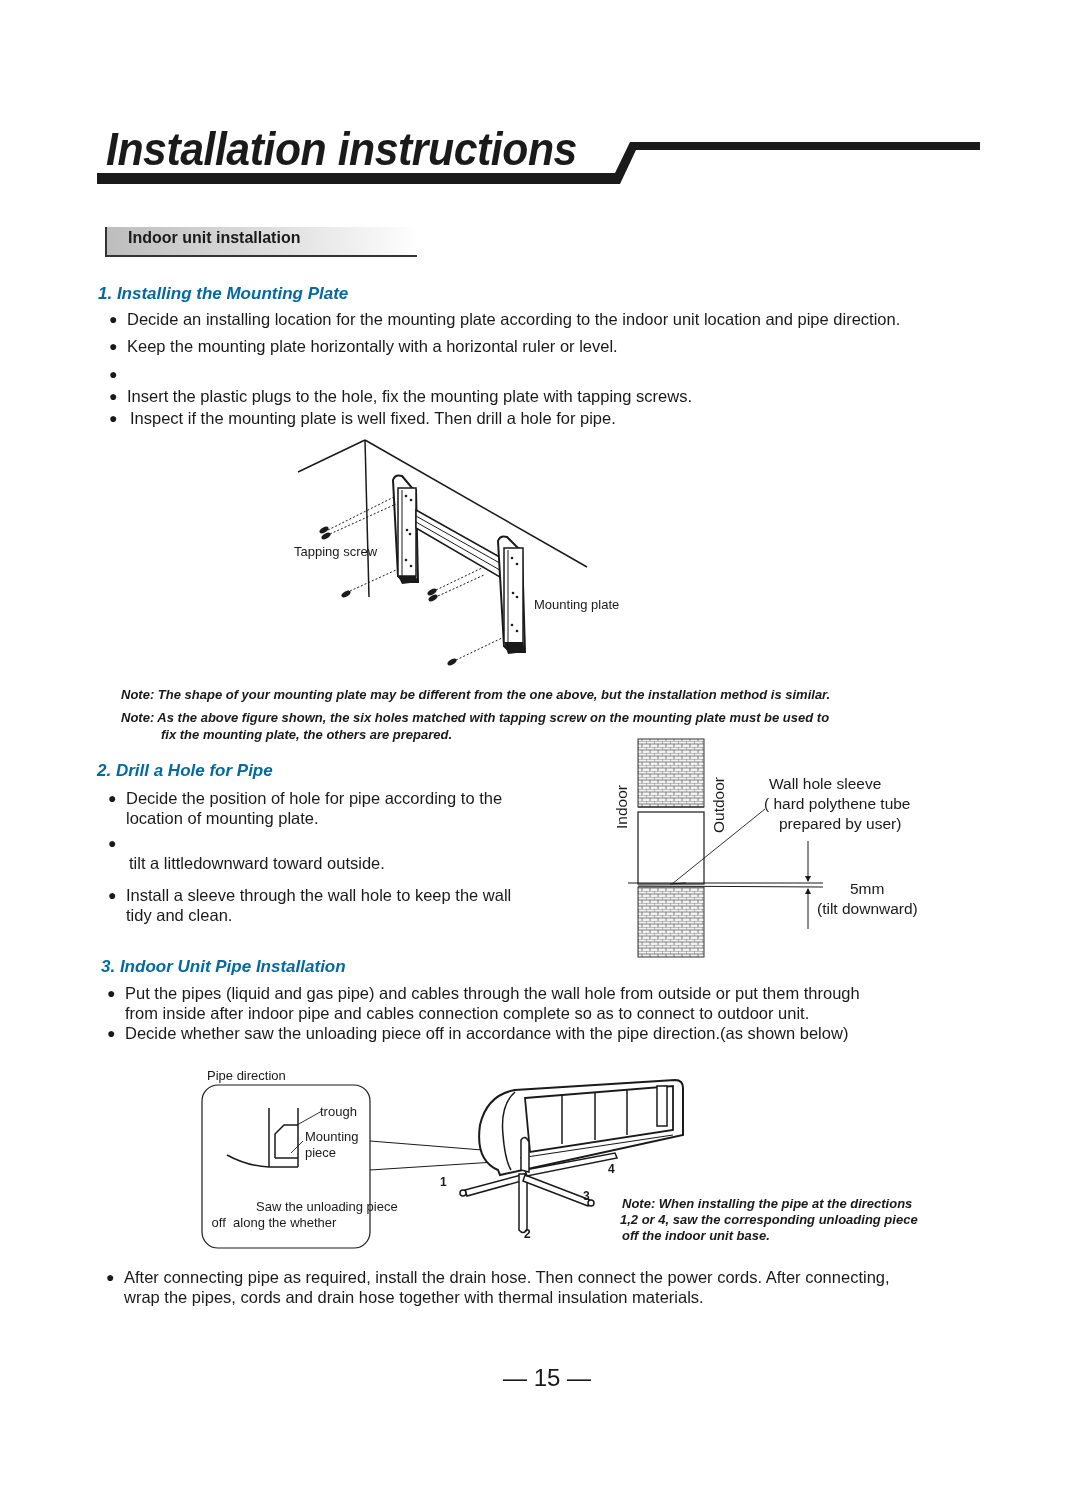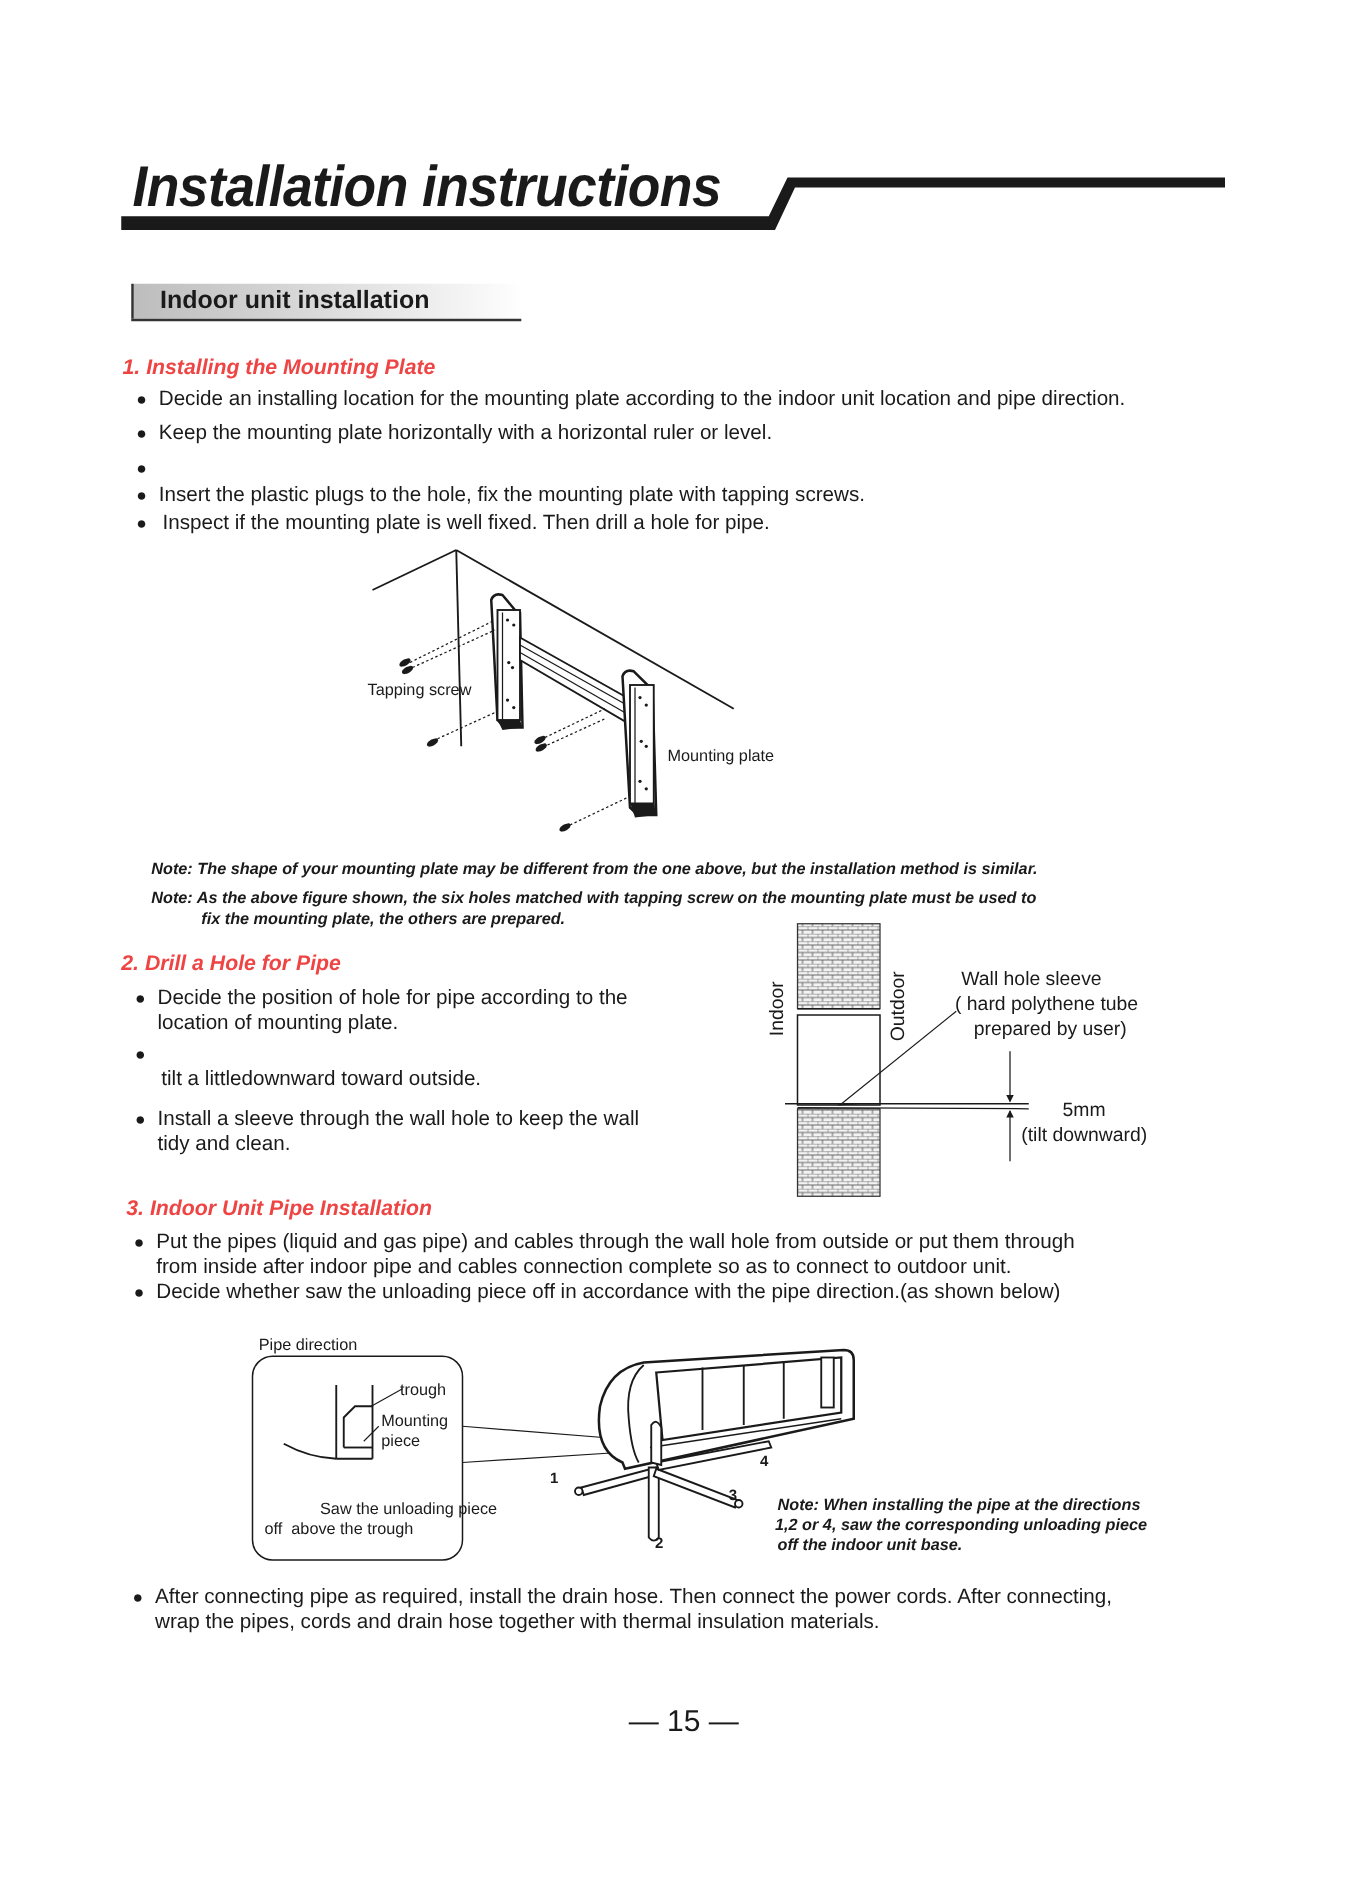--- a/index.html
+++ b/index.html
@@ -10,23 +10,23 @@
   
   .title { left:106px; top:122px; font-size:46px; font-weight:bold; font-style:italic;
            letter-spacing:-0.5px; color:#1a1a1a; white-space:nowrap; transform:scaleX(0.93); transform-origin:left top; }
   .title-bar { left:0; top:0; width:1083px; height:200px; pointer-events:none; }
 
   
   .section-box { left:105px; top:227px; width:312px; height:28px;
                  background:linear-gradient(to right, #bdbdbd 0%, #d9d9d9 45%, #f4f4f4 85%, #ffffff 100%);
                  border-left:2px solid #333; }
   .section-box-line { left:105px; top:255px; width:312px; height:2px; background:#333; }
-  .section-title { left:128px; top:229px; font-size:20px; font-weight:bold; color:#1a1a1a; white-space:nowrap; }
-
-  .h2 { font-size:17px; font-weight:bold; font-style:italic; white-space:nowrap; color:#ef4444; }
+  .section-title { left:128px; top:229px; font-size:16px; font-weight:bold; color:#1a1a1a; white-space:nowrap; }
+
+  .h2 { font-size:17px; font-weight:bold; font-style:italic; white-space:nowrap; color:#0369a1; }
   .b { position:absolute; font-size:16.5px; line-height:20px; white-space:nowrap; }
   .b .dot { position:absolute; left:-18px; top:0; font-size:14px; }
   .note { font-size:13px; font-weight:bold; font-style:italic; white-space:nowrap; line-height:17px; }
   .lbl { font-size:13px; white-space:nowrap; }
   .lbl15 { font-size:15.5px; white-space:nowrap; line-height:20px; }
   .num { font-size:12px; font-weight:bold; }
   .page-num { left:503px; top:1364px; font-size:24px; white-space:nowrap; }
   svg { overflow:visible; }
 </style>
 </head>
@@ -192,21 +192,21 @@
     <path d="M330,95 L395,120 L393,126 L328,101 Z"></path>
     <circle cx="396" cy="123" r="3"></circle>
     <path d="M330,90 L420,73 L422,78 L332,96 Z"></path>
     <path d="M326,60 L326,90 L334,92 L334,62 Q330,54 326,60 Z"></path>
   </g>
 </svg>
 <div class="abs lbl" style="left:320px; top:1104px;">trough</div>
 <div class="abs lbl" style="left:305px; top:1129px;">Mounting</div>
 <div class="abs lbl" style="left:305px; top:1145px;">piece</div>
 <div class="abs lbl" style="left:208px; top:1199px;margin-left:48px;">Saw the unloading piece</div>
-<div class="abs lbl" style="left:208px; top:1215px; white-space:pre;"> off  above the trough</div>
+<div class="abs lbl" style="left:208px; top:1215px; white-space:pre;"> off  along the whether</div>
 <div class="abs num" style="left:440px; top:1175px;">1</div>
 <div class="abs num" style="left:524px; top:1227px;">2</div>
 <div class="abs num" style="left:583px; top:1189px;">3</div>
 <div class="abs num" style="left:608px; top:1162px;">4</div>
 <div class="abs note" style="left:622px; top:1195px;">Note: When installing the pipe at  the directions</div>
 <div class="abs note" style="left:620px; top:1211px;">1,2 or 4, saw the corresponding unloading piece</div>
 <div class="abs note" style="left:622px; top:1227px;">off the indoor unit base.</div>
 
 <div class="b" style="left:124px; top:1267px;"><span class="dot">●</span><span>After connecting pipe as required, install the drain hose. Then connect  the power cords. After connecting,</span></div>
 <div class="b" style="left:124px; top:1287px;">wrap the pipes, cords and drain hose together with thermal insulation materials.</div>

